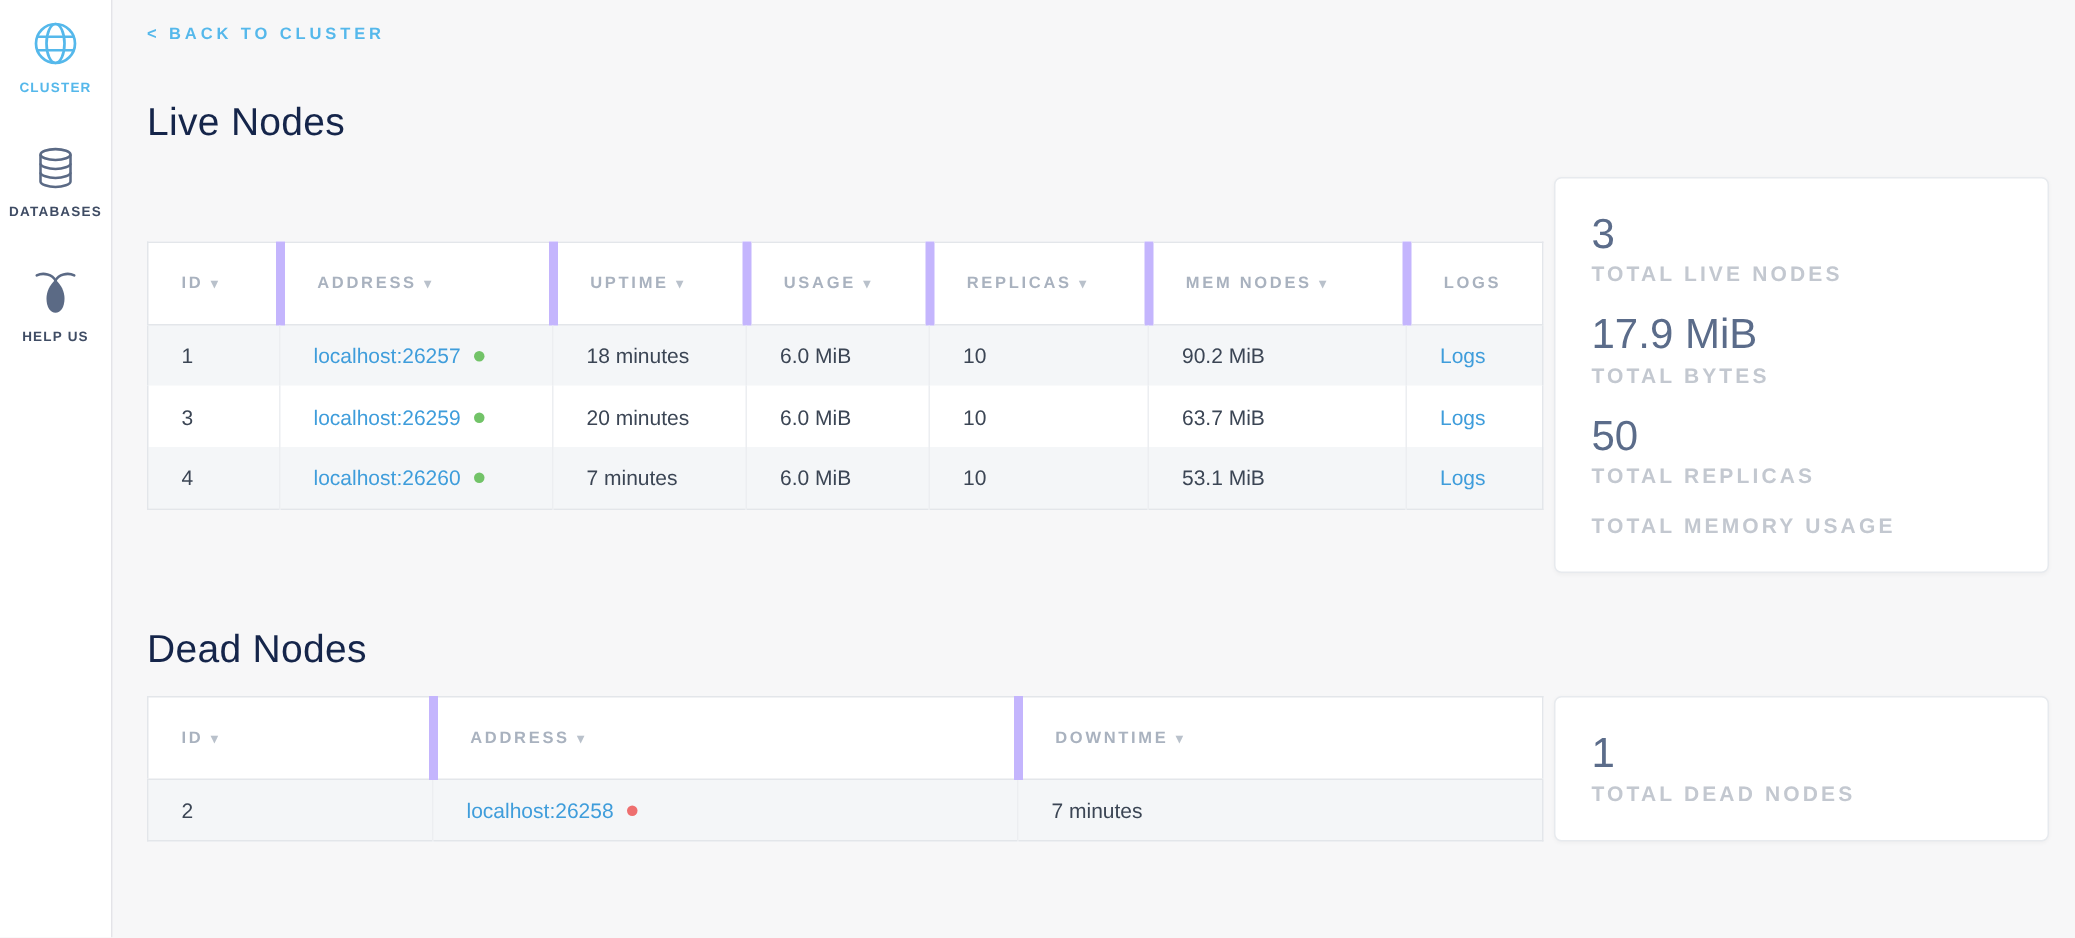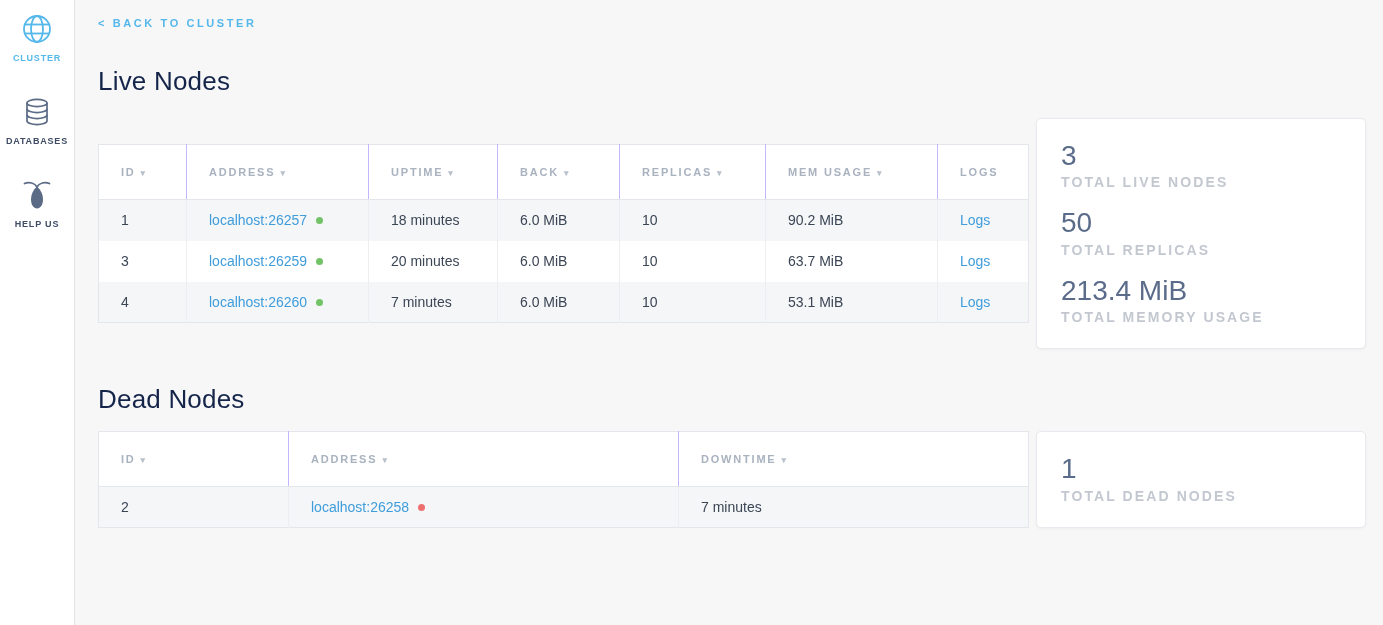--- a/index.html
+++ b/index.html
@@ -47,21 +47,21 @@
   
   .table-wrap { width: 930px; }
   table {
     border-collapse: collapse; table-layout: fixed; width: 930px;
     background: #ffffff; border: 1px solid #e3e6ea;
   }
   th {
     height: 55px; text-align: left; padding: 0 0 0 22px;
     font-size: 11px; font-weight: bold; letter-spacing: 1.8px;
     color: #a9b2bf; background: #ffffff;
-    border-left: 1px solid #c4b5fd; border-bottom: 1px solid #e3e6ea;
+    border-left: 6px solid #c4b5fd; border-bottom: 1px solid #e3e6ea;
     vertical-align: middle; cursor: pointer; white-space: nowrap;
   }
   th.no-sort { cursor: default; }
   td {
     height: 41px; padding: 0 0 0 22px;
     font-size: 14px; color: #3b4554;
     border-left: 1px solid #eceef1; vertical-align: middle; white-space: nowrap;
   }
   th:first-child, td:first-child { border-left: none; }
   tbody tr.stripe td { background: #f4f6f8; }
@@ -143,23 +143,23 @@
           <col style="width:122px">
             <col style="width:146px">
             <col style="width:172px">
             <col style="width:91px">
         </colgroup>
         <thead>
           <tr>
             <th><span>ID</span><span class="sort-arrow">▾</span></th>
             <th><span>ADDRESS</span><span class="sort-arrow">▾</span></th>
             <th><span>UPTIME</span><span class="sort-arrow">▾</span></th>
-            <th><span>BACK</span><span class="sort-arrow">▾</span></th>
+            <th><span>USAGE</span><span class="sort-arrow">▾</span></th>
             <th><span>REPLICAS</span><span class="sort-arrow">▾</span></th>
-            <th><span>MEM USAGE</span><span class="sort-arrow">▾</span></th>
+            <th><span>MEM NODES</span><span class="sort-arrow">▾</span></th>
             <th class="no-sort"><span>LOGS</span></th>
           </tr>
         </thead>
         <tbody>
           <tr class="stripe">
             <td>1</td>
             <td><a class="cell-link">localhost:26257</a><span class="dot live"></span></td>
             <td>18 minutes</td>
             <td>6.0 MiB</td>
             <td>10</td>
@@ -187,25 +187,28 @@
         </tbody>
       </table>
     </div>
 
     <aside class="summary-card">
       <div class="stat">
         <div class="stat-value">3</div>
         <div class="stat-label">TOTAL LIVE NODES</div>
       </div>
       <div class="stat">
+        <div class="stat-value">17.9 MiB</div>
+        <div class="stat-label">TOTAL BYTES</div>
+      </div>
+      <div class="stat">
         <div class="stat-value">50</div>
         <div class="stat-label">TOTAL REPLICAS</div>
       </div>
       <div class="stat">
-        <div class="stat-value">213.4 MiB</div>
         <div class="stat-label">TOTAL MEMORY USAGE</div>
       </div>
     </aside>
   </div>
 
   <h1 class="section-title dead">Dead Nodes</h1>
 
   <div class="section-row dead">
     <div class="table-wrap">
       <table>

